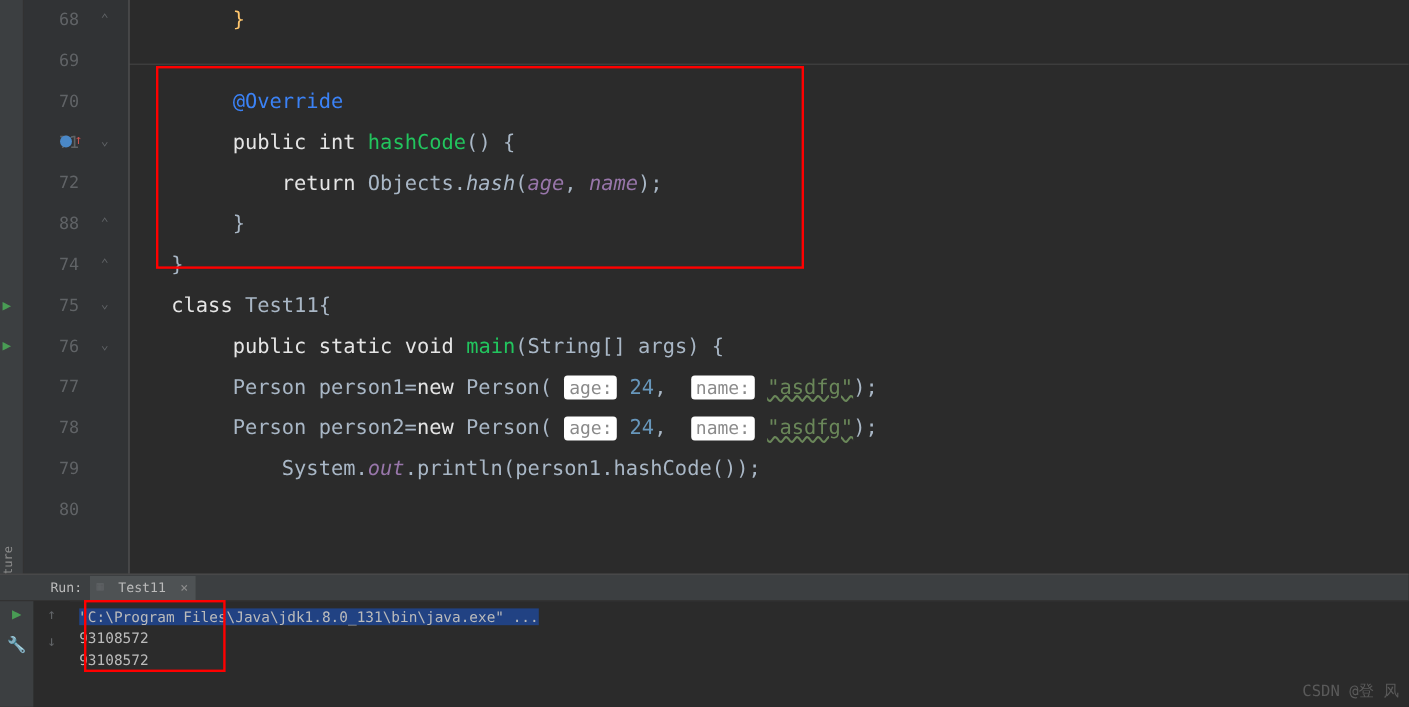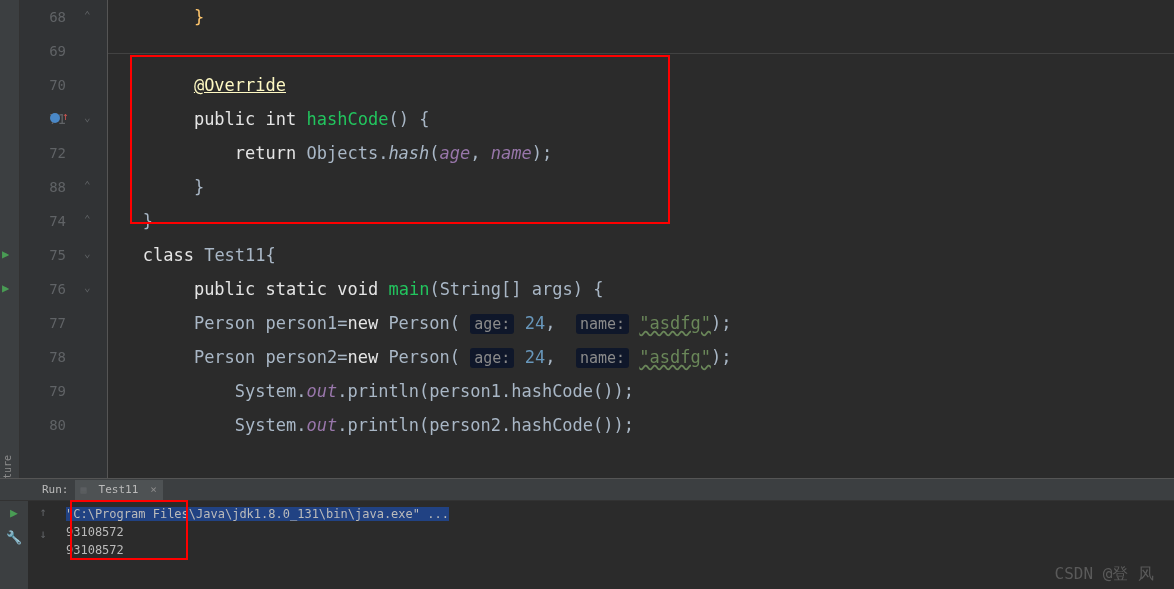--- a/index.html
+++ b/index.html
@@ -76,27 +76,27 @@
   position: relative;
 }
 .code-line { height: 34px; white-space: pre; }
 .hl-box {
   position: absolute;
   border: 2px solid #ff0000;
   pointer-events: none;
 }
 .box1 { left: 22px; top: 55px; width: 540px; height: 169px; }
 .kw { color: #e5e5e5; }
-.anno { color: #fef9c3; text-decoration: underline; }
+.anno { color: #3b82f6; }
 .method { color: #22c55e; }
 .str { color: #6a8759; }
 .num { color: #6897bb; }
 .static-field { color: #9876aa; font-style: italic; }
 .param-hint {
-  background: #0f172a;
+  background: #ffffff;
   color: #8a8a8a;
   padding: 1px 4px;
   border-radius: 3px;
   font-size: 15px;
 }
 .underline-wavy { text-decoration: underline wavy #6a8759; }
 .brace-y { color: #ffc66d; }
 .method-sep {
   position: absolute;
   left: 0;
@@ -176,23 +176,23 @@
   position: absolute;
   left: 70px;
   top: 500px;
   width: 118px;
   height: 60px;
   border: 2px solid #ff0000;
   pointer-events: none;
 }
 .watermark {
   position: absolute;
-  right: 20px;
+  right: 8px;
   bottom: 4px;
-  font-size: 16px;
+  font-size: 13px;
   color: #5a5a5a;
 }
 .ov-icon {
   position: absolute;
   left: 50px;
   top: 113px;
   width: 10px;
   height: 10px;
   border-radius: 50%;
   background: #4a88c7;
@@ -245,21 +245,20 @@
     <div class="code-line">        <span class="anno">@Override</span></div>
     <div class="code-line">        <span class="kw">public</span> <span class="kw">int</span> <span class="method">hashCode</span><span>() {</span></div>
     <div class="code-line">            <span class="kw">return</span><span> Objects.</span><span style="font-style:italic">hash</span><span>(</span><span class="static-field">age</span><span>, </span><span class="static-field">name</span><span>);</span></div>
     <div class="code-line">        <span>}</span></div>
     <div class="code-line">   <span>}</span></div>
     <div class="code-line">   <span class="kw">class</span><span> Test11{</span></div>
     <div class="code-line">        <span class="kw">public</span> <span class="kw">static</span> <span class="kw">void</span> <span class="method">main</span><span>(String[] args) {</span></div>
     <div class="code-line">        <span>Person person1=</span><span class="kw">new</span><span> Person(</span> <span class="param-hint">age:</span> <span class="num">24</span><span>, </span> <span class="param-hint">name:</span> <span class="str underline-wavy">"asdfg"</span><span>);</span></div>
     <div class="code-line">        <span>Person person2=</span><span class="kw">new</span><span> Person(</span> <span class="param-hint">age:</span> <span class="num">24</span><span>, </span> <span class="param-hint">name:</span> <span class="str underline-wavy">"asdfg"</span><span>);</span></div>
     <div class="code-line">            <span>System.</span><span class="static-field">out</span><span>.println(person1.hashCode());</span></div>
-    <div class="code-line">            <span>System.</span><span class="static-field">out</span><span>.println(person2.hashCode());</span></div>
     <div class="hl-box box1"></div>
   </div>
 </div>
 
 <div class="ov-icon"></div>
 <div class="ov-arrow">↑</div>
 
 <div class="run-panel">
   <div class="run-header">
     <span class="run-header-label">Run:</span>

